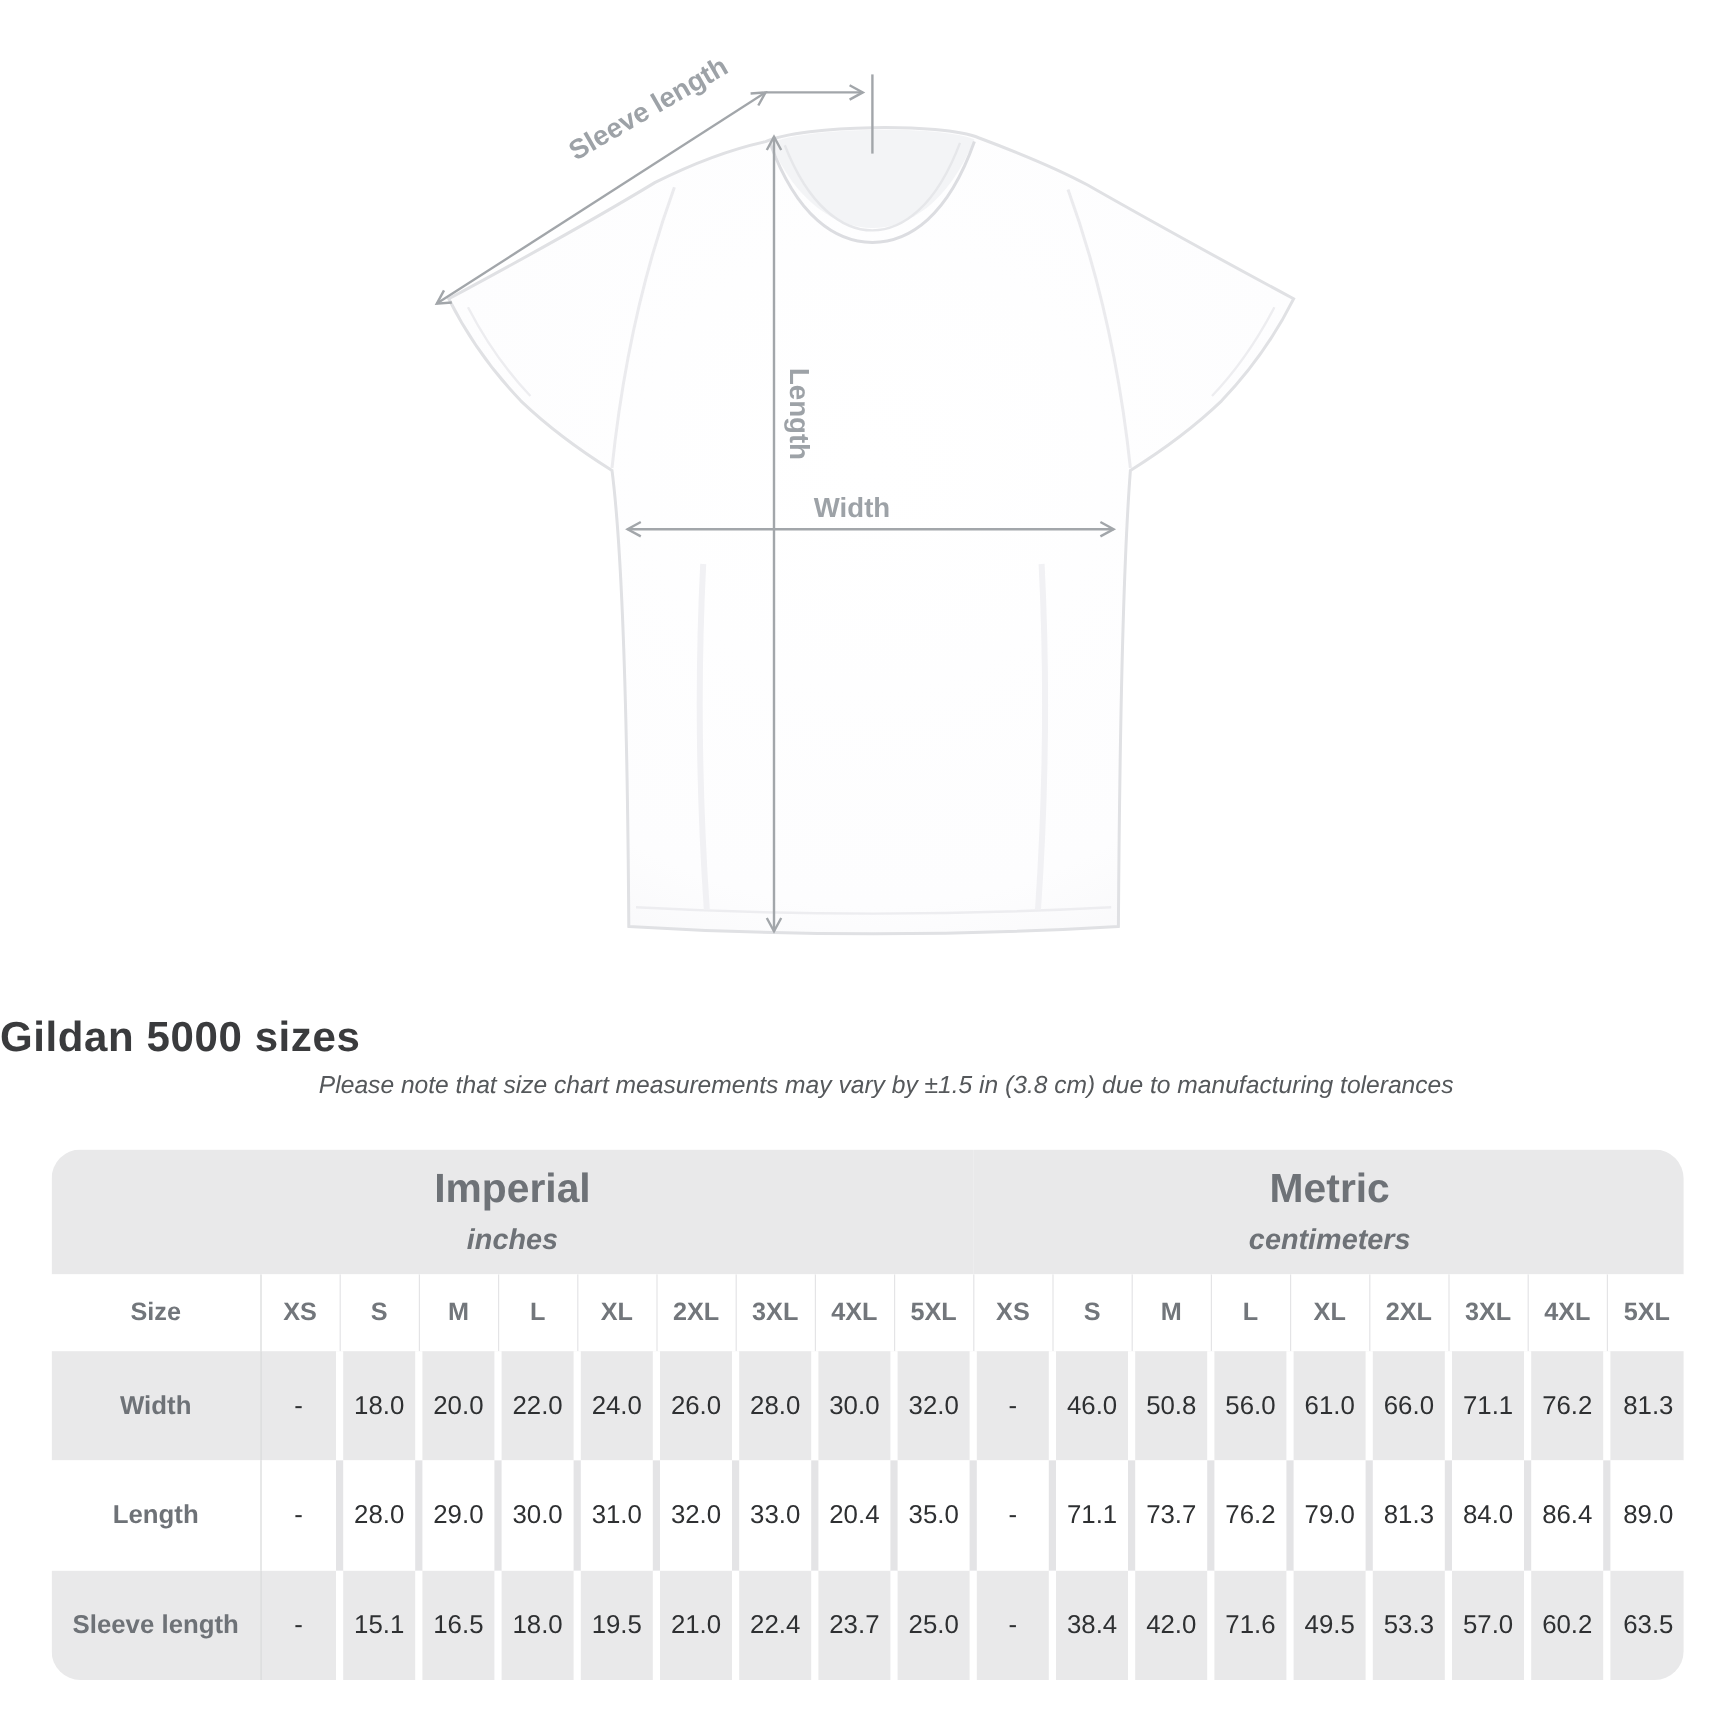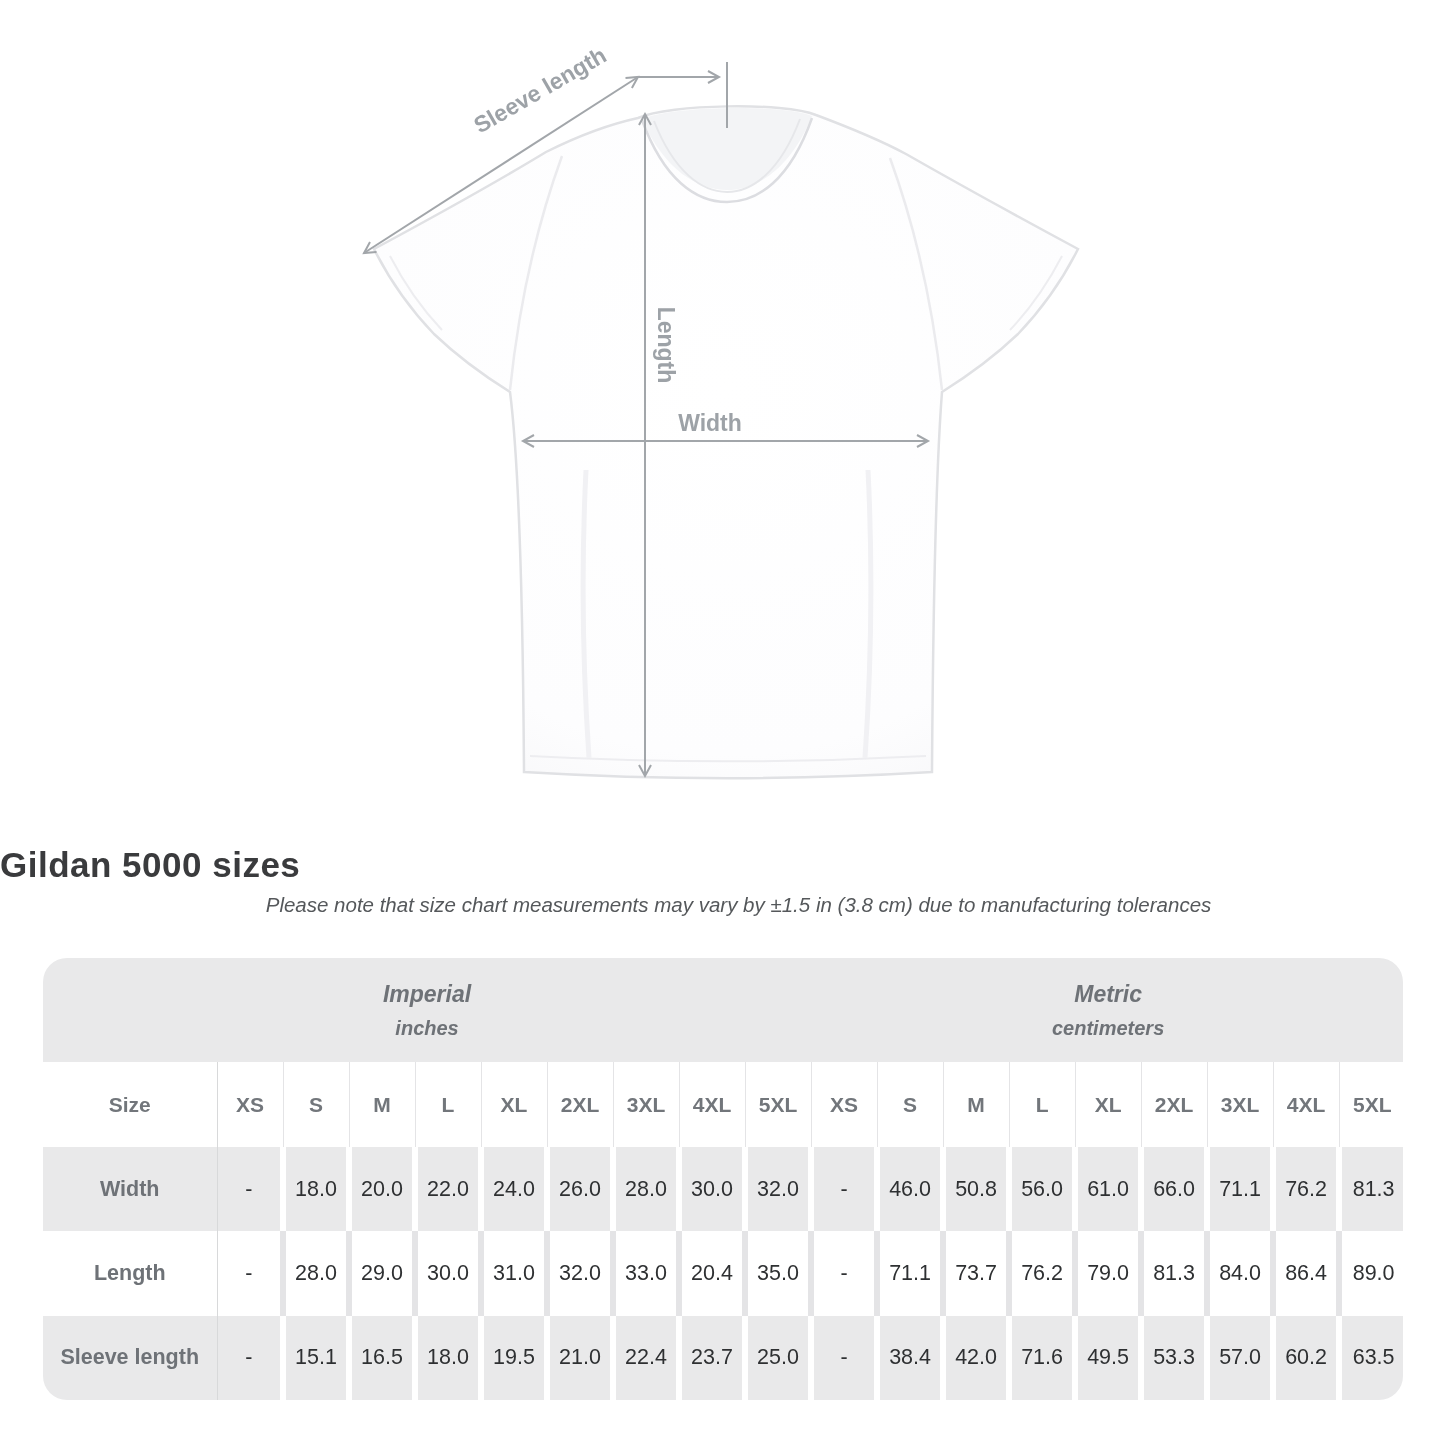--- a/index.html
+++ b/index.html
@@ -19,25 +19,25 @@
   }
 
   .size-table-wrap {
     position:absolute; left:43px; top:958px; width:1360px; height:442px;
     border-radius:24px; overflow:hidden; background:#ffffff;
   }
   table.size-table { border-collapse:collapse; width:1360px; height:442px; table-layout:fixed; }
   .size-table th, .size-table td { padding:0; text-align:center; vertical-align:middle; }
 
   tr.units-row th { background:#e9e9ea; height:104px; }
-  .unit-name { font-size:23px; font-weight:bold; font-style:italic; color:#6e7277; }
-  .unit-sub  { font-size:20px; font-style:italic; color:#6e7277; margin-top:9px; }
+  .unit-name { font-size:34px; font-weight:bold; color:#6e7277; }
+  .unit-sub  { font-size:24px; font-style:italic; color:#6e7277; margin-top:9px; }
 
   tr.sizes-row th {
-    height:85px; font-size:21px; font-weight:bold; color:#72767b;
+    height:64px; font-size:21px; font-weight:bold; color:#72767b;
     background:#ffffff; border-left:1px solid #e4e4e6;
   }
   tr.sizes-row th:first-child { border-left:none; }
 
   tr.data-row { height:84px; }
   tr.data-row td { font-size:21.5px; color:#2e3032; border-left:6px solid #4c1d95; }
   tr.data-row td.row-label {
     font-weight:bold; color:#6e7277; border-left:none; font-size:21.5px;
   }
   tr.gray td { background:#e9e9ea; border-left-color:#ffffff; }

